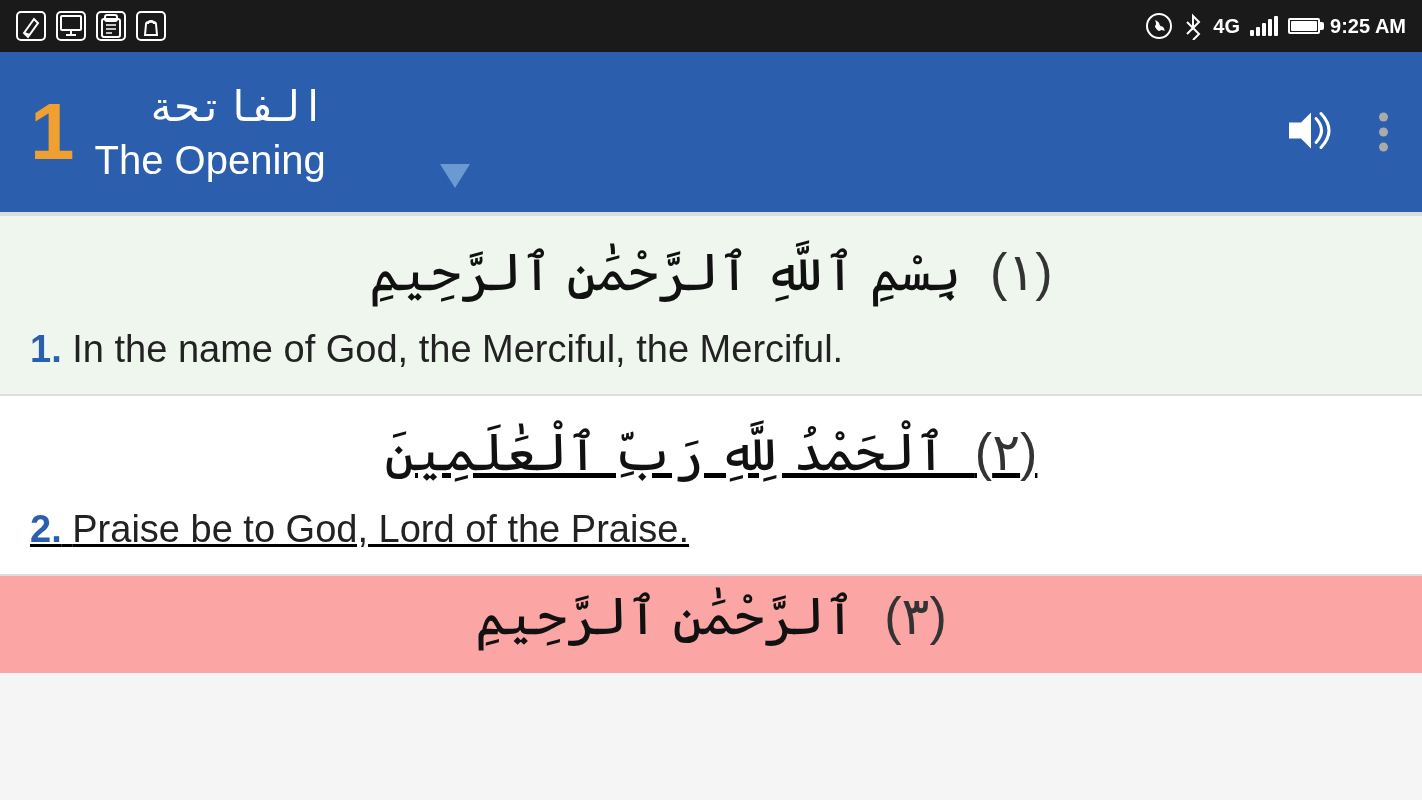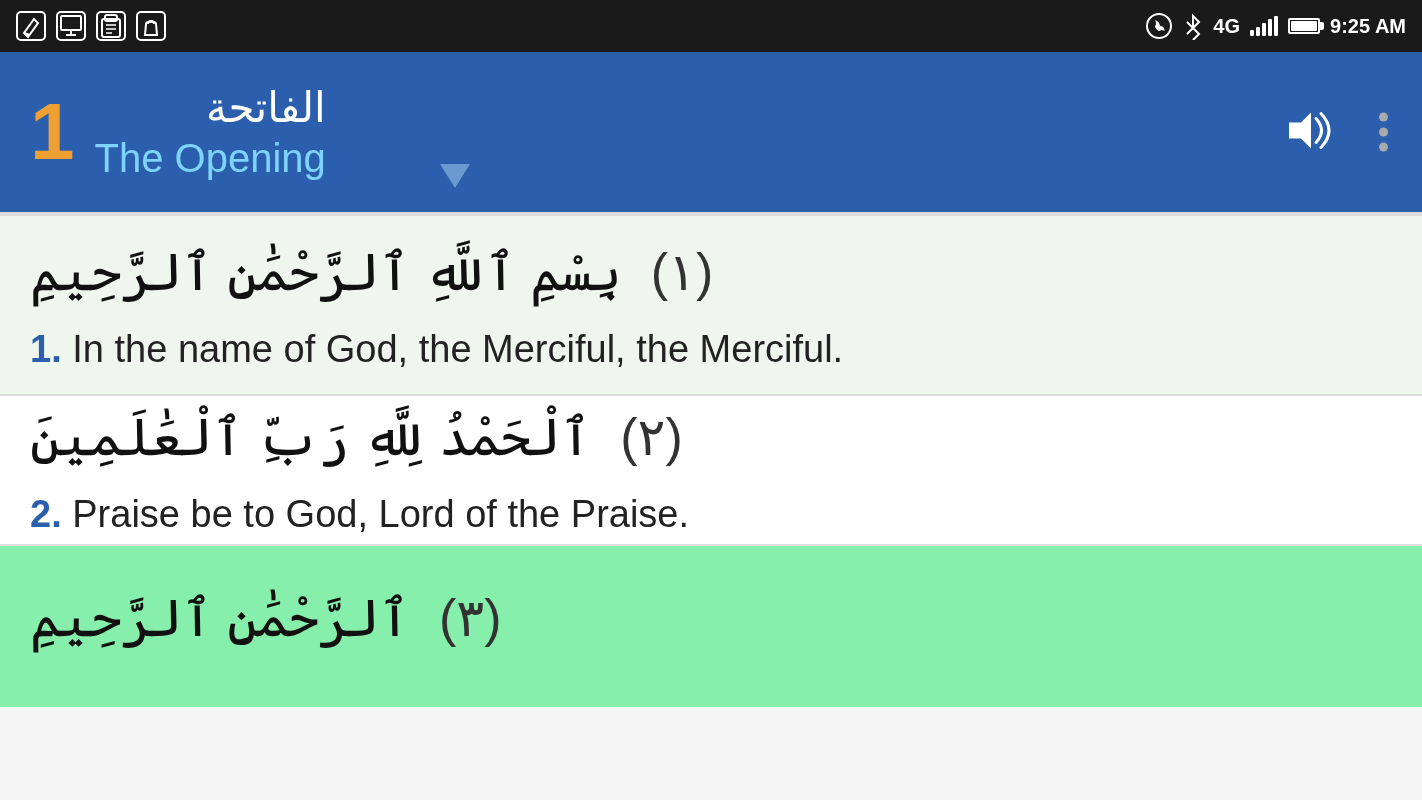--- a/index.html
+++ b/index.html
@@ -99,26 +99,26 @@
       line-height: 1;
     }
     .header-titles {
       display: flex;
       flex-direction: column;
       gap: 4px;
     }
     .header-arabic {
       font-size: 42px;
       color: white;
-      font-family: Liberation Sans, sans-serif;
+      font-family: Liberation Mono, monospace;
       direction: rtl;
     }
     .header-english {
       font-size: 40px;
-      color: #7dd3fc;
+      color: #ffffff;
       font-weight: normal;
     }
     .header-actions {
       position: absolute;
       right: 30px;
       top: 50%;
       transform: translateY(-50%);
       display: flex;
       align-items: center;
       gap: 40px;
@@ -132,28 +132,29 @@
 
     
     .verse-section {
       background: #eef6ee;
       border-bottom: 2px solid #ddd;
       padding: 20px 30px;
     }
     .verse-section-white {
       background: #ffffff;
       border-bottom: 2px solid #ddd;
-      padding: 5px 30px;
+      padding: 20px 30px;
+      text-decoration: underline;
     }
     .verse-section-last {
-      background: #86efac;
-      padding: 36px 30px;
+      background: #fca5a5;
+      padding: 4px 30px;
     }
     .arabic-verse {
-      text-align: left;
+      text-align: center;
       font-size: 52px;
       direction: rtl;
       line-height: 1.4;
       color: #111;
       margin-bottom: 16px;
       font-family: 'Arial', 'Traditional Arabic', serif;
     }
     .verse-number-inline {
       font-family: 'Arial', serif;
       color: #333;

